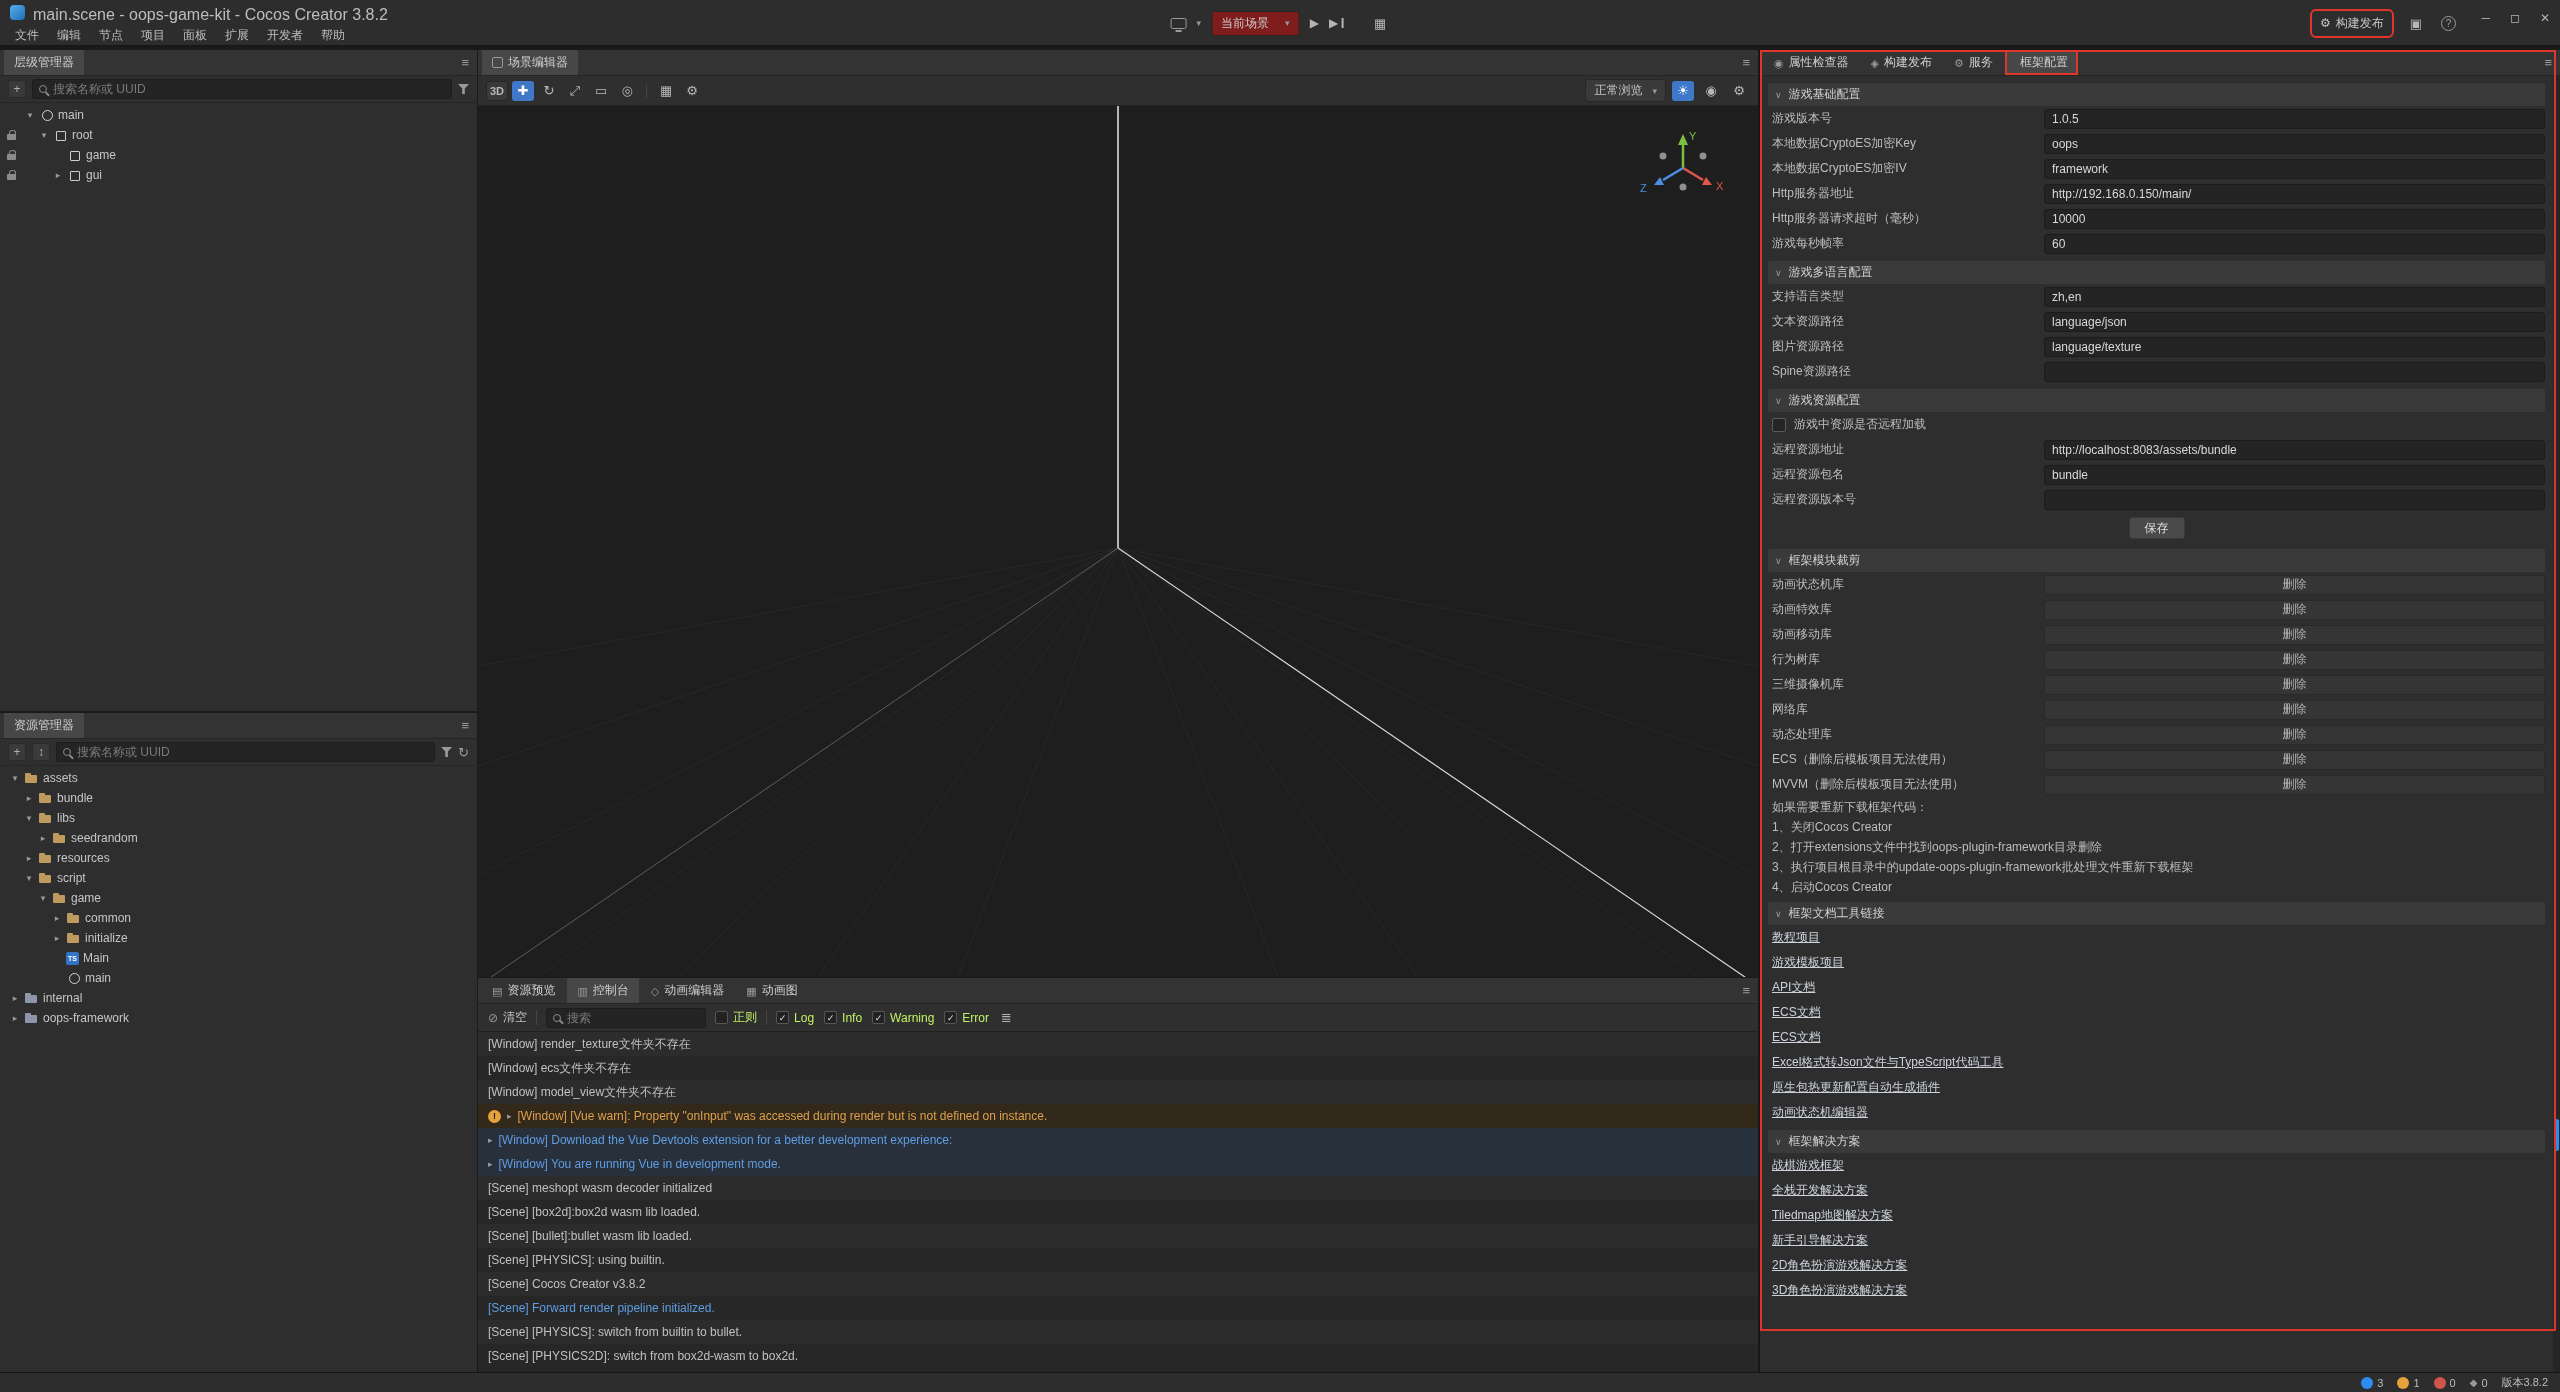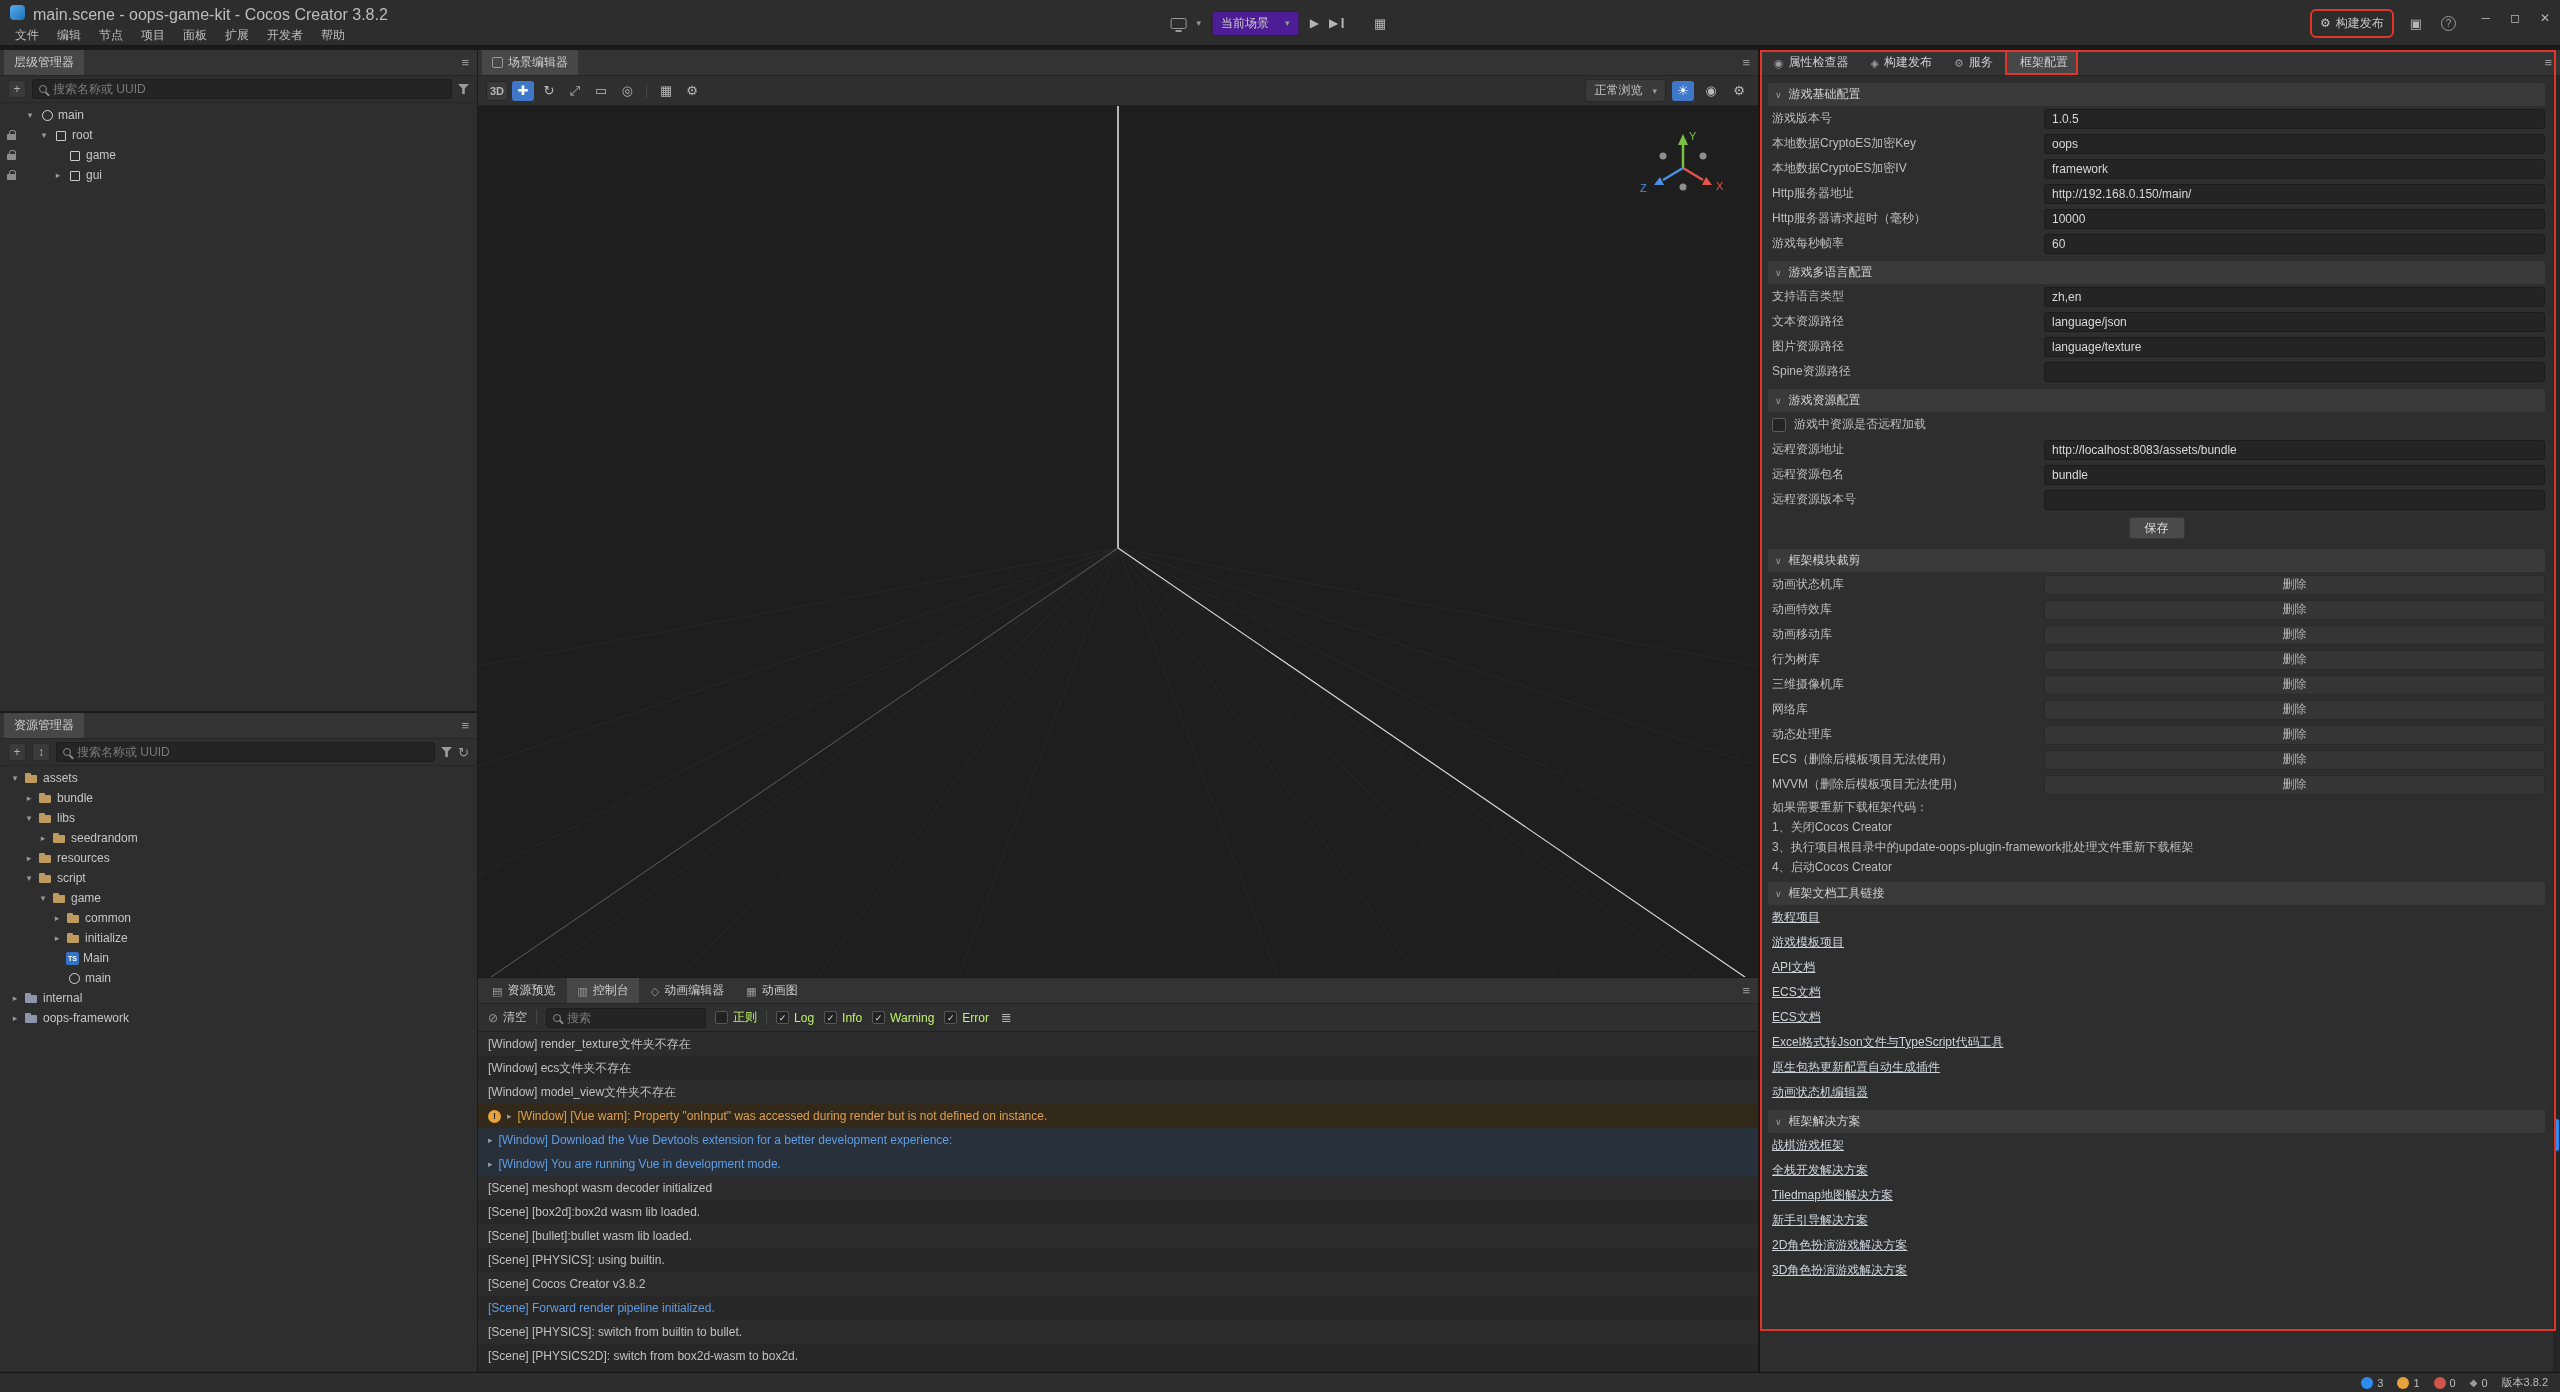--- a/index.html
+++ b/index.html
@@ -8,21 +8,21 @@
 
 
 .topbar{position:absolute;left:0;top:0;width:2560px;height:46px;background:#2d2d2d;border-bottom:1px solid #161616;z-index:5;}
 .app-logo{position:absolute;left:10px;top:5px;width:15px;height:15px;border-radius:4px;background:linear-gradient(135deg,#55aef0,#1f6fb4);}
 .tb-title{position:absolute;left:33px;top:6px;font-size:16px;color:#bdbdbd;white-space:nowrap;}
 .menus{position:absolute;left:6px;top:24px;display:flex;}
 .menus .menu{padding:3px 9px;color:#bdbdbd;font-size:12px;border-radius:3px;}
 .tb-center{position:absolute;left:50%;top:0;height:46px;transform:translateX(-50%);display:flex;align-items:center;gap:10px;}
 .device-ico{width:16px;height:11px;border:1.5px solid #9a9a9a;border-radius:2px;position:relative;}
 .device-ico::after{content:"";position:absolute;left:4px;bottom:-4px;width:6px;height:2px;background:#9a9a9a;}
-.scene-select{display:flex;align-items:center;gap:16px;background:#4c1d95;border:1px solid #262626;border-radius:3px;padding:3px 9px;color:#cccccc;}
+.scene-select{display:flex;align-items:center;gap:16px;background:#7f1d1d;border:1px solid #262626;border-radius:3px;padding:3px 9px;color:#cccccc;}
 .caret{font-size:9px;color:#9a9a9a;}
 .tb-ico{color:#b5b5b5;font-size:13px;line-height:1;padding:2px 3px;}
 .play{color:#b5b5b5;font-size:12px;}
 .step{color:#b5b5b5;font-size:12px;position:relative;padding-right:5px;}
 .step::after{content:"";position:absolute;right:0;top:2px;width:2px;height:10px;background:#b5b5b5;}
 .layout-ico{margin-left:18px;}
 .tb-right{position:absolute;right:104px;top:0;height:46px;display:flex;align-items:center;gap:16px;}
 .build-btn{display:flex;align-items:center;gap:5px;color:#c5c5c5;padding:3px 7px;border-radius:3px;}
 .build-btn.annotated{outline:2px solid #e0352b;outline-offset:1px;}
 .help-ico{width:15px;height:15px;border:1.5px solid #9a9a9a;border-radius:50%;display:flex;align-items:center;justify-content:center;font-size:10px;color:#9a9a9a;}
@@ -753,20 +753,21 @@
               <span class="flabel">MVVM（删除后模板项目无法使用）</span>
               <span class="del-strip">删除</span>
             </div>
           </div>
         <div>
 
             <div class="note">如果需要重新下载框架代码：</div>
 
             <div class="note">1、关闭Cocos Creator</div>
 
+            <div class="note">2、打开extensions文件中找到oops-plugin-framework目录删除</div>
 
             <div class="note">3、执行项目根目录中的update-oops-plugin-framework批处理文件重新下载框架</div>
 
             <div class="note">4、启动Cocos Creator</div>
           </div>
 
         <div class="sect-head">
           <span class="sect-caret">∨</span>
           <span>框架文档工具链接</span>
         </div>

